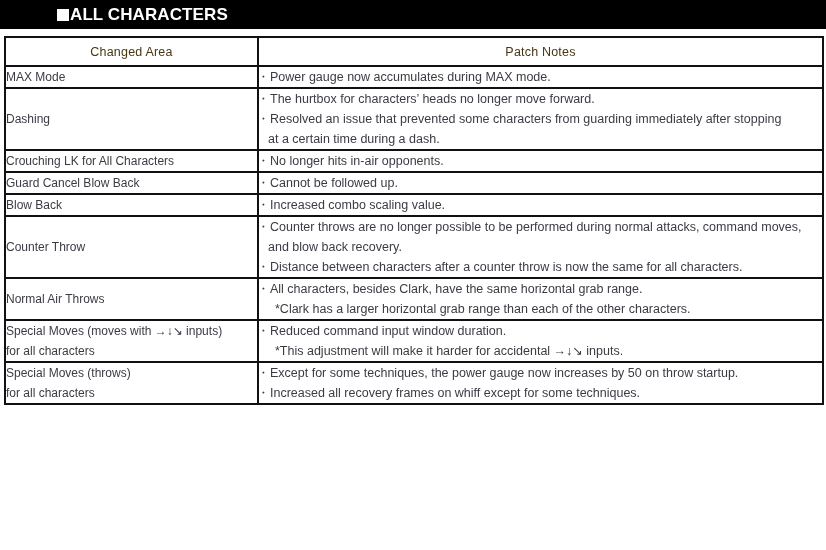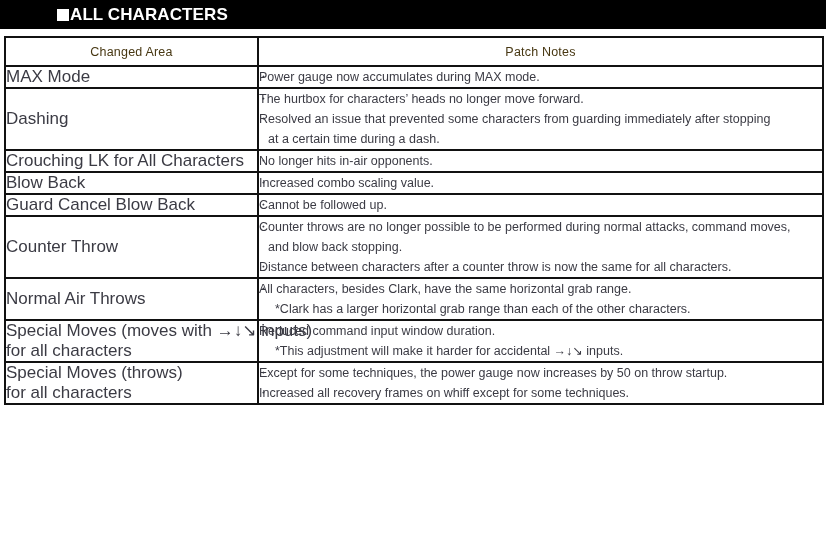--- a/index.html
+++ b/index.html
@@ -75,33 +75,33 @@
     height: 27px;
     text-align: center;
     font-size: 12.5px;
     font-weight: normal;
     color: #473712;
     letter-spacing: 0.2px;
   }
 
   td.cell-area {
     padding: 6px 0 6px 7px;
-    font-size: 17px;
+    font-size: 12px;
     line-height: 20px;
     color: #3b3b44;
   }
   td.cell-notes {
     padding: 6px 8px 6px 11px;
     font-size: 12.5px;
     line-height: 20px;
     color: #3b3b44;
   }
 
   .line { white-space: nowrap; }
-  .line.bullet { position: relative; }
+  .line.bullet { position: relative; padding-left: 11px; }
   .line.bullet::before {
     content: "\30FB";
     position: absolute;
     left: -2px;
     top: 0;
     font-size: 12.5px;
     color: #3b3b44;
   }
   .line.cont  { padding-left: 9px; }
   .line.note  { padding-left: 16px; }
@@ -149,41 +149,41 @@
         <tr>
           <td class="cell-area">
             <span class="area-line">Crouching LK for All Characters</span>
           </td>
           <td class="cell-notes">
             <div class="line bullet">No longer hits in-air opponents.</div>
           </td>
         </tr>
         <tr>
           <td class="cell-area">
+            <span class="area-line">Guard Cancel Blow Back</span>
+          </td>
+          <td class="cell-notes">
+            <div class="line bullet">Cannot be followed up.</div>
+          </td>
+        </tr>
+        <tr>
+          <td class="cell-area">
             <span class="area-line">Blow Back</span>
           </td>
           <td class="cell-notes">
             <div class="line bullet">Increased combo scaling value.</div>
           </td>
         </tr>
         <tr>
           <td class="cell-area">
-            <span class="area-line">Guard Cancel Blow Back</span>
-          </td>
-          <td class="cell-notes">
-            <div class="line bullet">Cannot be followed up.</div>
-          </td>
-        </tr>
-        <tr>
-          <td class="cell-area">
             <span class="area-line">Counter Throw</span>
           </td>
           <td class="cell-notes">
             <div class="line bullet">Counter throws are no longer possible to be performed during normal attacks, command moves,</div>
-            <div class="line cont">and blow back stopping.</div>
+            <div class="line cont">and blow back recovery.</div>
             <div class="line bullet">Distance between characters after a counter throw is now the same for all characters.</div>
           </td>
         </tr>
         <tr>
           <td class="cell-area">
             <span class="area-line">Normal Air Throws</span>
           </td>
           <td class="cell-notes">
             <div class="line bullet">All characters, besides Clark, have the same horizontal grab range.</div>
             <div class="line note">*Clark has a larger horizontal grab range than each of the other characters.</div>

